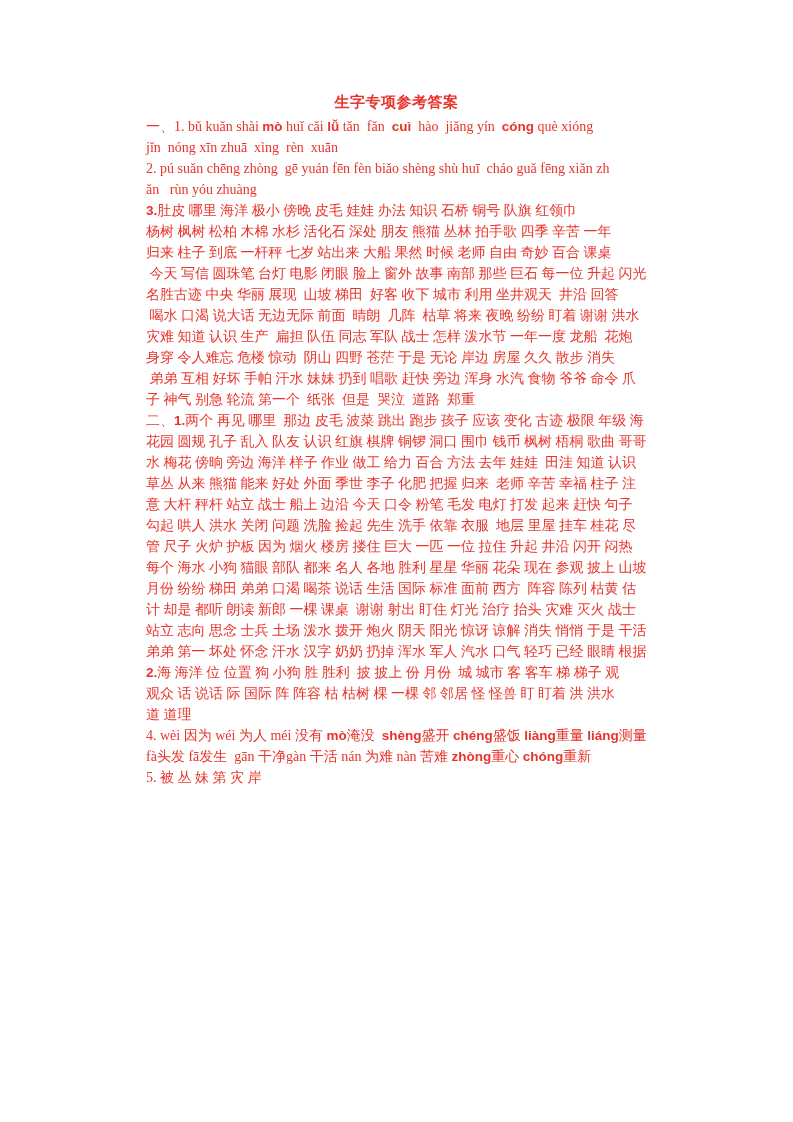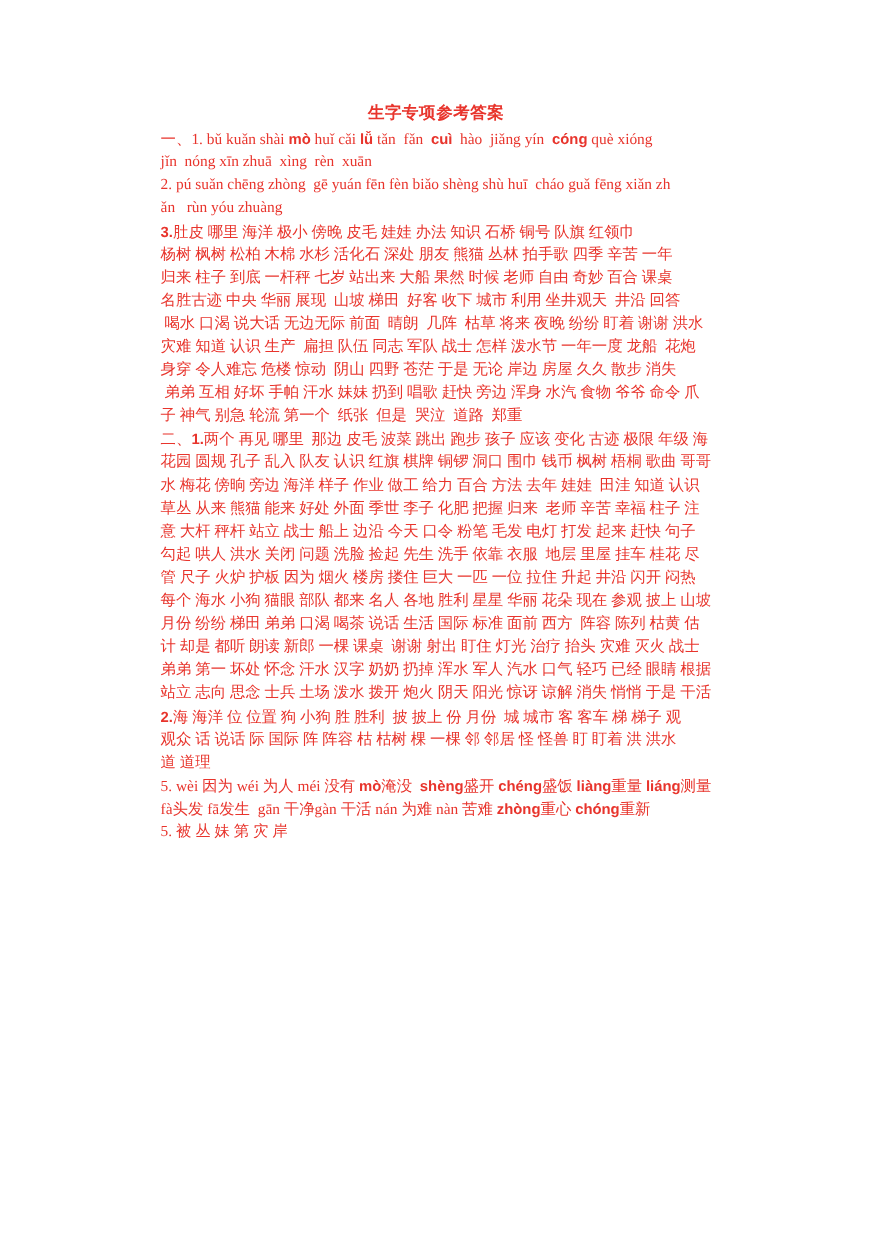--- a/index.html
+++ b/index.html
@@ -50,38 +50,39 @@
 <div class="page" style="color: rgb(232, 52, 44); background: rgb(255, 255, 255);">
   <div class="title">生字专项参考答案</div>
   <div class="content">
       <div class="line"><span>一、1. bǔ kuǎn shài </span><span class="b">mò</span><span> huǐ cǎi </span><span class="b">lǚ</span><span> tǎn  fǎn  </span><span class="b">cuì</span><span>  hào  jiǎng yín  </span><span class="b">cóng</span><span> què xióng</span></div>
       <div class="line"><span>jǐn  nóng xīn zhuā  xìng  rèn  xuān</span></div>
       <div class="line"><span>2. pú suǎn chēng zhòng  gē yuán fēn fèn biǎo shèng shù huī  cháo guǎ fēng xiǎn zh</span></div>
       <div class="line"><span>ǎn   rùn yóu zhuàng</span></div>
       <div class="line"><span class="b">3.</span><span>肚皮 哪里 海洋 极小 傍晚 皮毛 娃娃 办法 知识 石桥 铜号 队旗 红领巾</span></div>
       <div class="line"><span>杨树 枫树 松柏 木棉 水杉 活化石 深处 朋友 熊猫 丛林 拍手歌 四季 辛苦 一年</span></div>
       <div class="line"><span>归来 柱子 到底 一杆秤 七岁 站出来 大船 果然 时候 老师 自由 奇妙 百合 课桌</span></div>
+      <div class="line"><span> 今天 写信 圆珠笔 台灯 电影 闭眼 脸上 窗外 故事 南部 那些 巨石 每一位 升起 闪光</span></div>
       <div class="line"><span>名胜古迹 中央 华丽 展现  山坡 梯田  好客 收下 城市 利用 坐井观天  井沿 回答</span></div>
       <div class="line"><span> 喝水 口渴 说大话 无边无际 前面  晴朗  几阵  枯草 将来 夜晚 纷纷 盯着 谢谢 洪水</span></div>
       <div class="line"><span>灾难 知道 认识 生产  扁担 队伍 同志 军队 战士 怎样 泼水节 一年一度 龙船  花炮</span></div>
       <div class="line"><span>身穿 令人难忘 危楼 惊动  阴山 四野 苍茫 于是 无论 岸边 房屋 久久 散步 消失</span></div>
       <div class="line"><span> 弟弟 互相 好坏 手帕 汗水 妹妹 扔到 唱歌 赶快 旁边 浑身 水汽 食物 爷爷 命令 爪</span></div>
       <div class="line"><span>子 神气 别急 轮流 第一个  纸张  但是  哭泣  道路  郑重</span></div>
       <div class="line"><span>二、</span><span class="b">1.</span><span>两个 再见 哪里  那边 皮毛 波菜 跳出 跑步 孩子 应该 变化 古迹 极限 年级 海</span></div>
       <div class="line"><span>花园 圆规 孔子 乱入 队友 认识 红旗 棋牌 铜锣 洞口 围巾 钱币 枫树 梧桐 歌曲 哥哥</span></div>
       <div class="line"><span>水 梅花 傍晌 旁边 海洋 样子 作业 做工 给力 百合 方法 去年 娃娃  田洼 知道 认识</span></div>
       <div class="line"><span>草丛 从来 熊猫 能来 好处 外面 季世 李子 化肥 把握 归来  老师 辛苦 幸福 柱子 注</span></div>
       <div class="line"><span>意 大杆 秤杆 站立 战士 船上 边沿 今天 口令 粉笔 毛发 电灯 打发 起来 赶快 句子</span></div>
       <div class="line"><span>勾起 哄人 洪水 关闭 问题 洗脸 捡起 先生 洗手 依靠 衣服  地层 里屋 挂车 桂花 尽</span></div>
       <div class="line"><span>管 尺子 火炉 护板 因为 烟火 楼房 搂住 巨大 一匹 一位 拉住 升起 井沿 闪开 闷热</span></div>
       <div class="line"><span>每个 海水 小狗 猫眼 部队 都来 名人 各地 胜利 星星 华丽 花朵 现在 参观 披上 山坡</span></div>
       <div class="line"><span>月份 纷纷 梯田 弟弟 口渴 喝茶 说话 生活 国际 标准 面前 西方  阵容 陈列 枯黄 估</span></div>
       <div class="line"><span>计 却是 都听 朗读 新郎 一棵 课桌  谢谢 射出 盯住 灯光 治疗 抬头 灾难 灭火 战士</span></div>
+      <div class="line"><span>站立 志向 思念 士兵 土场 泼水 拨开 炮火 阴天 阳光 惊讶 谅解 消失 悄悄 于是 干活</span></div>
       <div class="line"><span>弟弟 第一 坏处 怀念 汗水 汉字 奶奶 扔掉 浑水 军人 汽水 口气 轻巧 已经 眼睛 根据</span></div>
-      <div class="line"><span>站立 志向 思念 士兵 土场 泼水 拨开 炮火 阴天 阳光 惊讶 谅解 消失 悄悄 于是 干活</span></div>
       <div class="line"><span class="b">2.</span><span>海 海洋 位 位置 狗 小狗 胜 胜利  披 披上 份 月份  城 城市 客 客车 梯 梯子 观</span></div>
       <div class="line"><span>观众 话 说话 际 国际 阵 阵容 枯 枯树 棵 一棵 邻 邻居 怪 怪兽 盯 盯着 洪 洪水</span></div>
       <div class="line"><span>道 道理</span></div>
-      <div class="line"><span>5. wèi 因为 wéi 为人 méi 没有 </span><span class="b">mò</span><span>淹没  </span><span class="b">shèng</span><span>盛开 </span><span class="b">chéng</span><span>盛饭 </span><span class="b">liàng</span><span>重量 </span><span class="b">liáng</span><span>测量</span></div>
+      <div class="line"><span>4. wèi 因为 wéi 为人 méi 没有 </span><span class="b">mò</span><span>淹没  </span><span class="b">shèng</span><span>盛开 </span><span class="b">chéng</span><span>盛饭 </span><span class="b">liàng</span><span>重量 </span><span class="b">liáng</span><span>测量</span></div>
       <div class="line"><span>fà头发 fā发生  gān 干净gàn 干活 nán 为难 nàn 苦难 </span><span class="b">zhòng</span><span>重心 </span><span class="b">chóng</span><span>重新</span></div>
       <div class="line"><span>5. 被 丛 妹 第 灾 岸</span></div>
     </div>
 </div>
 
 </body></html>

